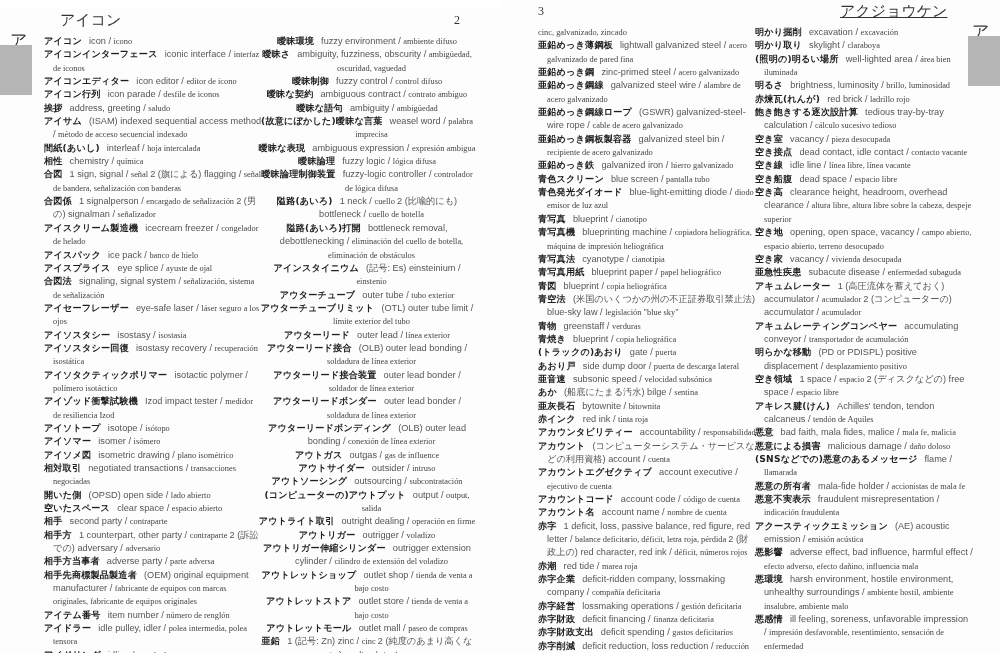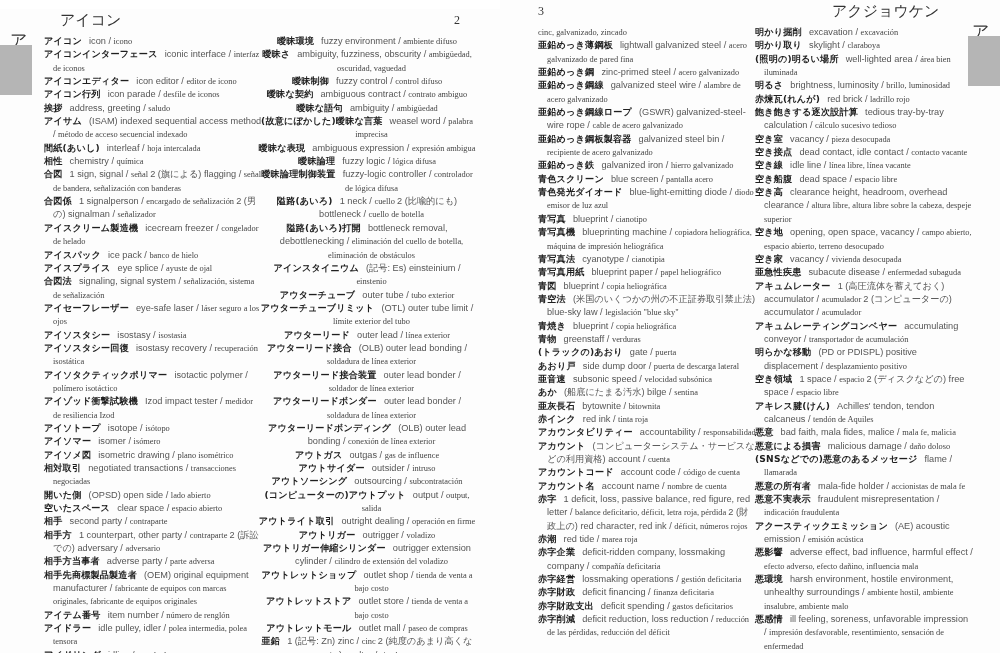--- a/index.html
+++ b/index.html
@@ -89,50 +89,51 @@
       <p class="entry"><span class="jp">アウトリガー</span><span class="gap"></span><span class="en">outrigger / </span><span class="es">voladizo</span></p>
       <p class="entry"><span class="jp">アウトリガー伸縮シリンダー</span><span class="gap"></span><span class="en">outrigger extension cylinder / </span><span class="es">cilindro de extensión del voladizo</span></p>
       <p class="entry"><span class="jp">アウトレットショップ</span><span class="gap"></span><span class="en">outlet shop / </span><span class="es">tienda de venta a bajo costo</span></p>
       <p class="entry"><span class="jp">アウトレットストア</span><span class="gap"></span><span class="en">outlet store / </span><span class="es">tienda de venta a bajo costo</span></p>
       <p class="entry"><span class="jp">アウトレットモール</span><span class="gap"></span><span class="en">outlet mall / </span><span class="es">paseo de compras</span></p>
       <p class="entry"><span class="jp">亜鉛</span><span class="gap"></span><span class="en">1 (記号: Zn) zinc / </span><span class="es">cinc </span><span class="en">2 (純度のあまり高くない) spelter / </span><span class="es">cinc bruto</span></p>
     </div>
 </div>
 
 <div class="page right">
-  <div class="running-head" style="left:332px;">アクジョウケン</div>
+  <div class="running-head" style="left:340px;text-decoration:underline;">アクジョウケン</div>
   <div class="page-num" style="left:38px;">3</div>
   <div class="thumb-kana" style="left:472px;">ア</div>
   <div class="thumb-tab" style="left:468px;"></div>
   <div class="col" style="left:38px;">
       <p class="entry"><span class="es">cinc, galvanizado, zincado</span></p>
       <p class="entry"><span class="jp">亜鉛めっき薄鋼板</span><span class="gap"></span><span class="en">lightwall galvanized steel / </span><span class="es">acero galvanizado de pared fina</span></p>
       <p class="entry"><span class="jp">亜鉛めっき鋼</span><span class="gap"></span><span class="en">zinc-primed steel / </span><span class="es">acero galvanizado</span></p>
       <p class="entry"><span class="jp">亜鉛めっき鋼線</span><span class="gap"></span><span class="en">galvanized steel wire / </span><span class="es">alambre de acero galvanizado</span></p>
       <p class="entry"><span class="jp">亜鉛めっき鋼線ロープ</span><span class="gap"></span><span class="en">(GSWR) galvanized-steel-wire rope / </span><span class="es">cable de acero galvanizado</span></p>
       <p class="entry"><span class="jp">亜鉛めっき鋼板製容器</span><span class="gap"></span><span class="en">galvanized steel bin / </span><span class="es">recipiente de acero galvanizado</span></p>
       <p class="entry"><span class="jp">亜鉛めっき鉄</span><span class="gap"></span><span class="en">galvanized iron / </span><span class="es">hierro galvanizado</span></p>
-      <p class="entry"><span class="jp">青色スクリーン</span><span class="gap"></span><span class="en">blue screen / </span><span class="es">pantalla acero</span></p>
+      <p class="entry"><span class="jp">青色スクリーン</span><span class="gap"></span><span class="en">blue screen / </span><span class="es">pantalla tubo</span></p>
       <p class="entry"><span class="jp">青色発光ダイオード</span><span class="gap"></span><span class="en">blue-light-emitting diode / </span><span class="es">diodo emisor de luz azul</span></p>
       <p class="entry"><span class="jp">青写真</span><span class="gap"></span><span class="en">blueprint / </span><span class="es">cianotipo</span></p>
       <p class="entry"><span class="jp">青写真機</span><span class="gap"></span><span class="en">blueprinting machine / </span><span class="es">copiadora heliográfica, máquina de impresión heliográfica</span></p>
       <p class="entry"><span class="jp">青写真法</span><span class="gap"></span><span class="en">cyanotype / </span><span class="es">cianotipia</span></p>
       <p class="entry"><span class="jp">青写真用紙</span><span class="gap"></span><span class="en">blueprint paper / </span><span class="es">papel heliográfico</span></p>
       <p class="entry"><span class="jp">青図</span><span class="gap"></span><span class="en">blueprint / </span><span class="es">copia heliográfica</span></p>
       <p class="entry"><span class="jp">青空法</span><span class="gap"></span><span class="en">(米国のいくつかの州の不正証券取引禁止法) blue-sky law / </span><span class="es">legislación "blue sky"</span></p>
+      <p class="entry"><span class="jp">青物</span><span class="gap"></span><span class="en">greenstaff / </span><span class="es">verduras</span></p>
       <p class="entry"><span class="jp">青焼き</span><span class="gap"></span><span class="en">blueprint / </span><span class="es">copia heliográfica</span></p>
-      <p class="entry"><span class="jp">青物</span><span class="gap"></span><span class="en">greenstaff / </span><span class="es">verduras</span></p>
       <p class="entry"><span class="jp">(トラックの)あおり</span><span class="gap"></span><span class="en">gate / </span><span class="es">puerta</span></p>
       <p class="entry"><span class="jp">あおり戸</span><span class="gap"></span><span class="en">side dump door / </span><span class="es">puerta de descarga lateral</span></p>
       <p class="entry"><span class="jp">亜音速</span><span class="gap"></span><span class="en">subsonic speed / </span><span class="es">velocidad subsónica</span></p>
       <p class="entry"><span class="jp">あか</span><span class="gap"></span><span class="en">(船底にたまる汚水) bilge / </span><span class="es">sentina</span></p>
       <p class="entry"><span class="jp">亜灰長石</span><span class="gap"></span><span class="en">bytownite / </span><span class="es">bitownita</span></p>
       <p class="entry"><span class="jp">赤インク</span><span class="gap"></span><span class="en">red ink / </span><span class="es">tinta roja</span></p>
       <p class="entry"><span class="jp">アカウンタビリティー</span><span class="gap"></span><span class="en">accountability / </span><span class="es">responsabilidad</span></p>
       <p class="entry"><span class="jp">アカウント</span><span class="gap"></span><span class="en">(コンピューターシステム・サービスなどの利用資格) account / </span><span class="es">cuenta</span></p>
+      <p class="entry"><span class="jp">アカウントエグゼクティブ</span><span class="gap"></span><span class="en">account executive / </span><span class="es">ejecutivo de cuenta</span></p>
       <p class="entry"><span class="jp">アカウントコード</span><span class="gap"></span><span class="en">account code / </span><span class="es">código de cuenta</span></p>
       <p class="entry"><span class="jp">アカウント名</span><span class="gap"></span><span class="en">account name / </span><span class="es">nombre de cuenta</span></p>
       <p class="entry"><span class="jp">赤字</span><span class="gap"></span><span class="en">1 deficit, loss, passive balance, red figure, red letter / </span><span class="es">balance deficitario, déficit, letra roja, pérdida </span><span class="en">2 (財政上の) red character, red ink / </span><span class="es">déficit, números rojos</span></p>
       <p class="entry"><span class="jp">赤潮</span><span class="gap"></span><span class="en">red tide / </span><span class="es">marea roja</span></p>
       <p class="entry"><span class="jp">赤字企業</span><span class="gap"></span><span class="en">deficit-ridden company, lossmaking company / </span><span class="es">compañía deficitaria</span></p>
       <p class="entry"><span class="jp">赤字経営</span><span class="gap"></span><span class="en">lossmaking operations / </span><span class="es">gestión deficitaria</span></p>
       <p class="entry"><span class="jp">赤字財政</span><span class="gap"></span><span class="en">deficit financing / </span><span class="es">finanza deficitaria</span></p>
       <p class="entry"><span class="jp">赤字財政支出</span><span class="gap"></span><span class="en">deficit spending / </span><span class="es">gastos deficitarios</span></p>
       <p class="entry"><span class="jp">赤字削減</span><span class="gap"></span><span class="en">deficit reduction, loss reduction / </span><span class="es">reducción de las pérdidas, reducción del déficit</span></p>
     </div>

